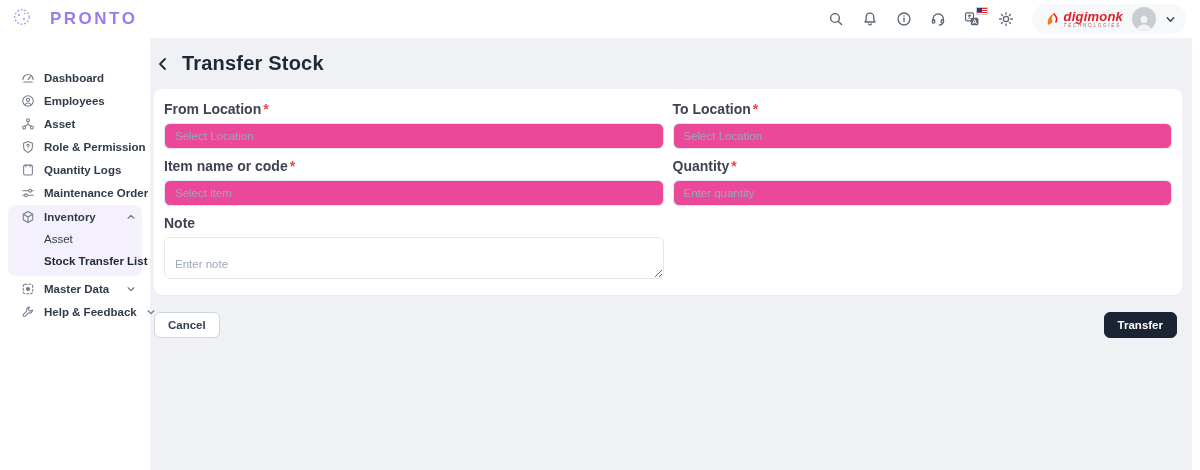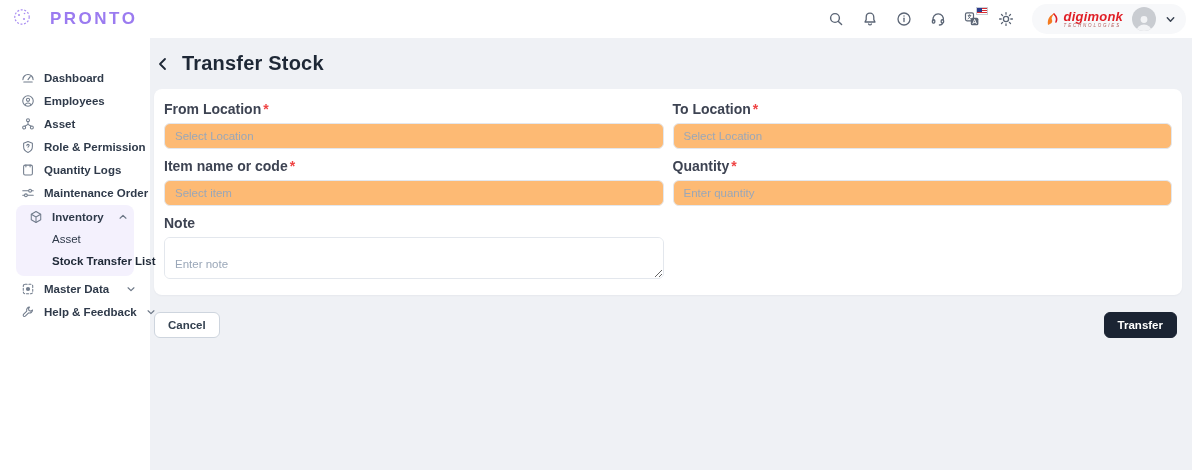--- a/index.html
+++ b/index.html
@@ -32,41 +32,41 @@
   
   .sidebar { position: absolute; top: 38px; left: 0; width: 150px; height: 432px;
     background: #fff; padding: 28px 8px 0 8px; z-index: 2; }
   .nav-item { display: flex; align-items: center; gap: 9px; padding: 5px 6px 5px 12px;
     height: 23px; cursor: pointer; border-radius: 6px; }
   .nav-icon { width: 15px; height: 15px; color: #717c8c; flex: 0 0 15px;
     display: inline-flex; align-items: center; justify-content: center; }
   .nav-icon svg { width: 14px; height: 14px; }
   .nav-label { font-size: 11.5px; color: #2f3a4a; font-weight: 600; white-space: nowrap; }
   .nav-chev { margin-left: auto; color: #6b7685; display: inline-flex; }
-  .nav-group-open { background: #f4f1fd; border-radius: 8px; padding-bottom: 4px; margin: 1px 8px; }
+  .nav-group-open { background: #f4f1fd; border-radius: 8px; padding-bottom: 4px; margin: 1px 0; }
   .nav-sub { padding: 4px 6px 4px 36px; font-size: 11.5px; color: #2f3a4a; font-weight: 500;
     cursor: pointer; height: 22px; display: flex; align-items: center; white-space: nowrap; }
   .nav-sub.active { font-weight: 700; color: #1e2836; }
 
   
   .main { position: absolute; top: 38px; left: 142px; width: 1050px; height: 432px;
     background: #eff1f5; padding: 12px 10px 0 12px; }
   .title-row { display: flex; align-items: center; gap: 10px; margin: 2px 0 14px 0; }
   .back-btn { width: 18px; height: 18px; display: inline-flex; align-items: center;
     justify-content: center; color: #1e2836; cursor: pointer; }
   .page-title { font-size: 20px; font-weight: 800; color: #1e2836; letter-spacing: 0.2px; }
 
   .card { background: #fff; border-radius: 8px; padding: 12px 10px 12px 10px;
     box-shadow: 0 1px 2px rgba(16,24,40,.04); }
   .form-grid { display: grid; grid-template-columns: 1fr 1fr; column-gap: 9px; row-gap: 9px; }
   .field {}
   .field-label { font-size: 14px; font-weight: 700; color: #3d4352; margin-bottom: 6px; }
   .req { color: #ef4444; margin-left: 2px; }
   .tin { width: 100%; height: 26px; border: 1px solid #e3e7ed; border-radius: 6px;
-    padding: 0 10px; font-size: 11.5px; color: #2f3a4a; background: #fdba74; outline: none;
+    padding: 0 10px; font-size: 11.5px; color: #2f3a4a; background: #ec4899; outline: none;
     font-family: "Liberation Sans", sans-serif; }
   .tin::placeholder, .tarea::placeholder { color: #9aa7b8; }
   .tarea { width: 100%; height: 40px; border: 1px solid #e3e7ed; border-radius: 6px;
     padding: 20px 10px; font-size: 11.5px; color: #2f3a4a; resize: both; outline: none;
     font-family: Liberation Sans, sans-serif; }
   .btn-row { display: flex; justify-content: space-between; gap: 7px; margin-top: 17px; padding-right: 5px; }
   .btn { font-size: 11.5px; font-weight: 600; border-radius: 6px; padding: 6px 13px;
     cursor: pointer; font-family: "Liberation Sans", sans-serif; }
   .btn-cancel { background: #fff; border: 1px solid #ced5de; color: #33404f; }
   .btn-primary { background: #1b2433; border: 1px solid #1b2433; color: #fff; }

